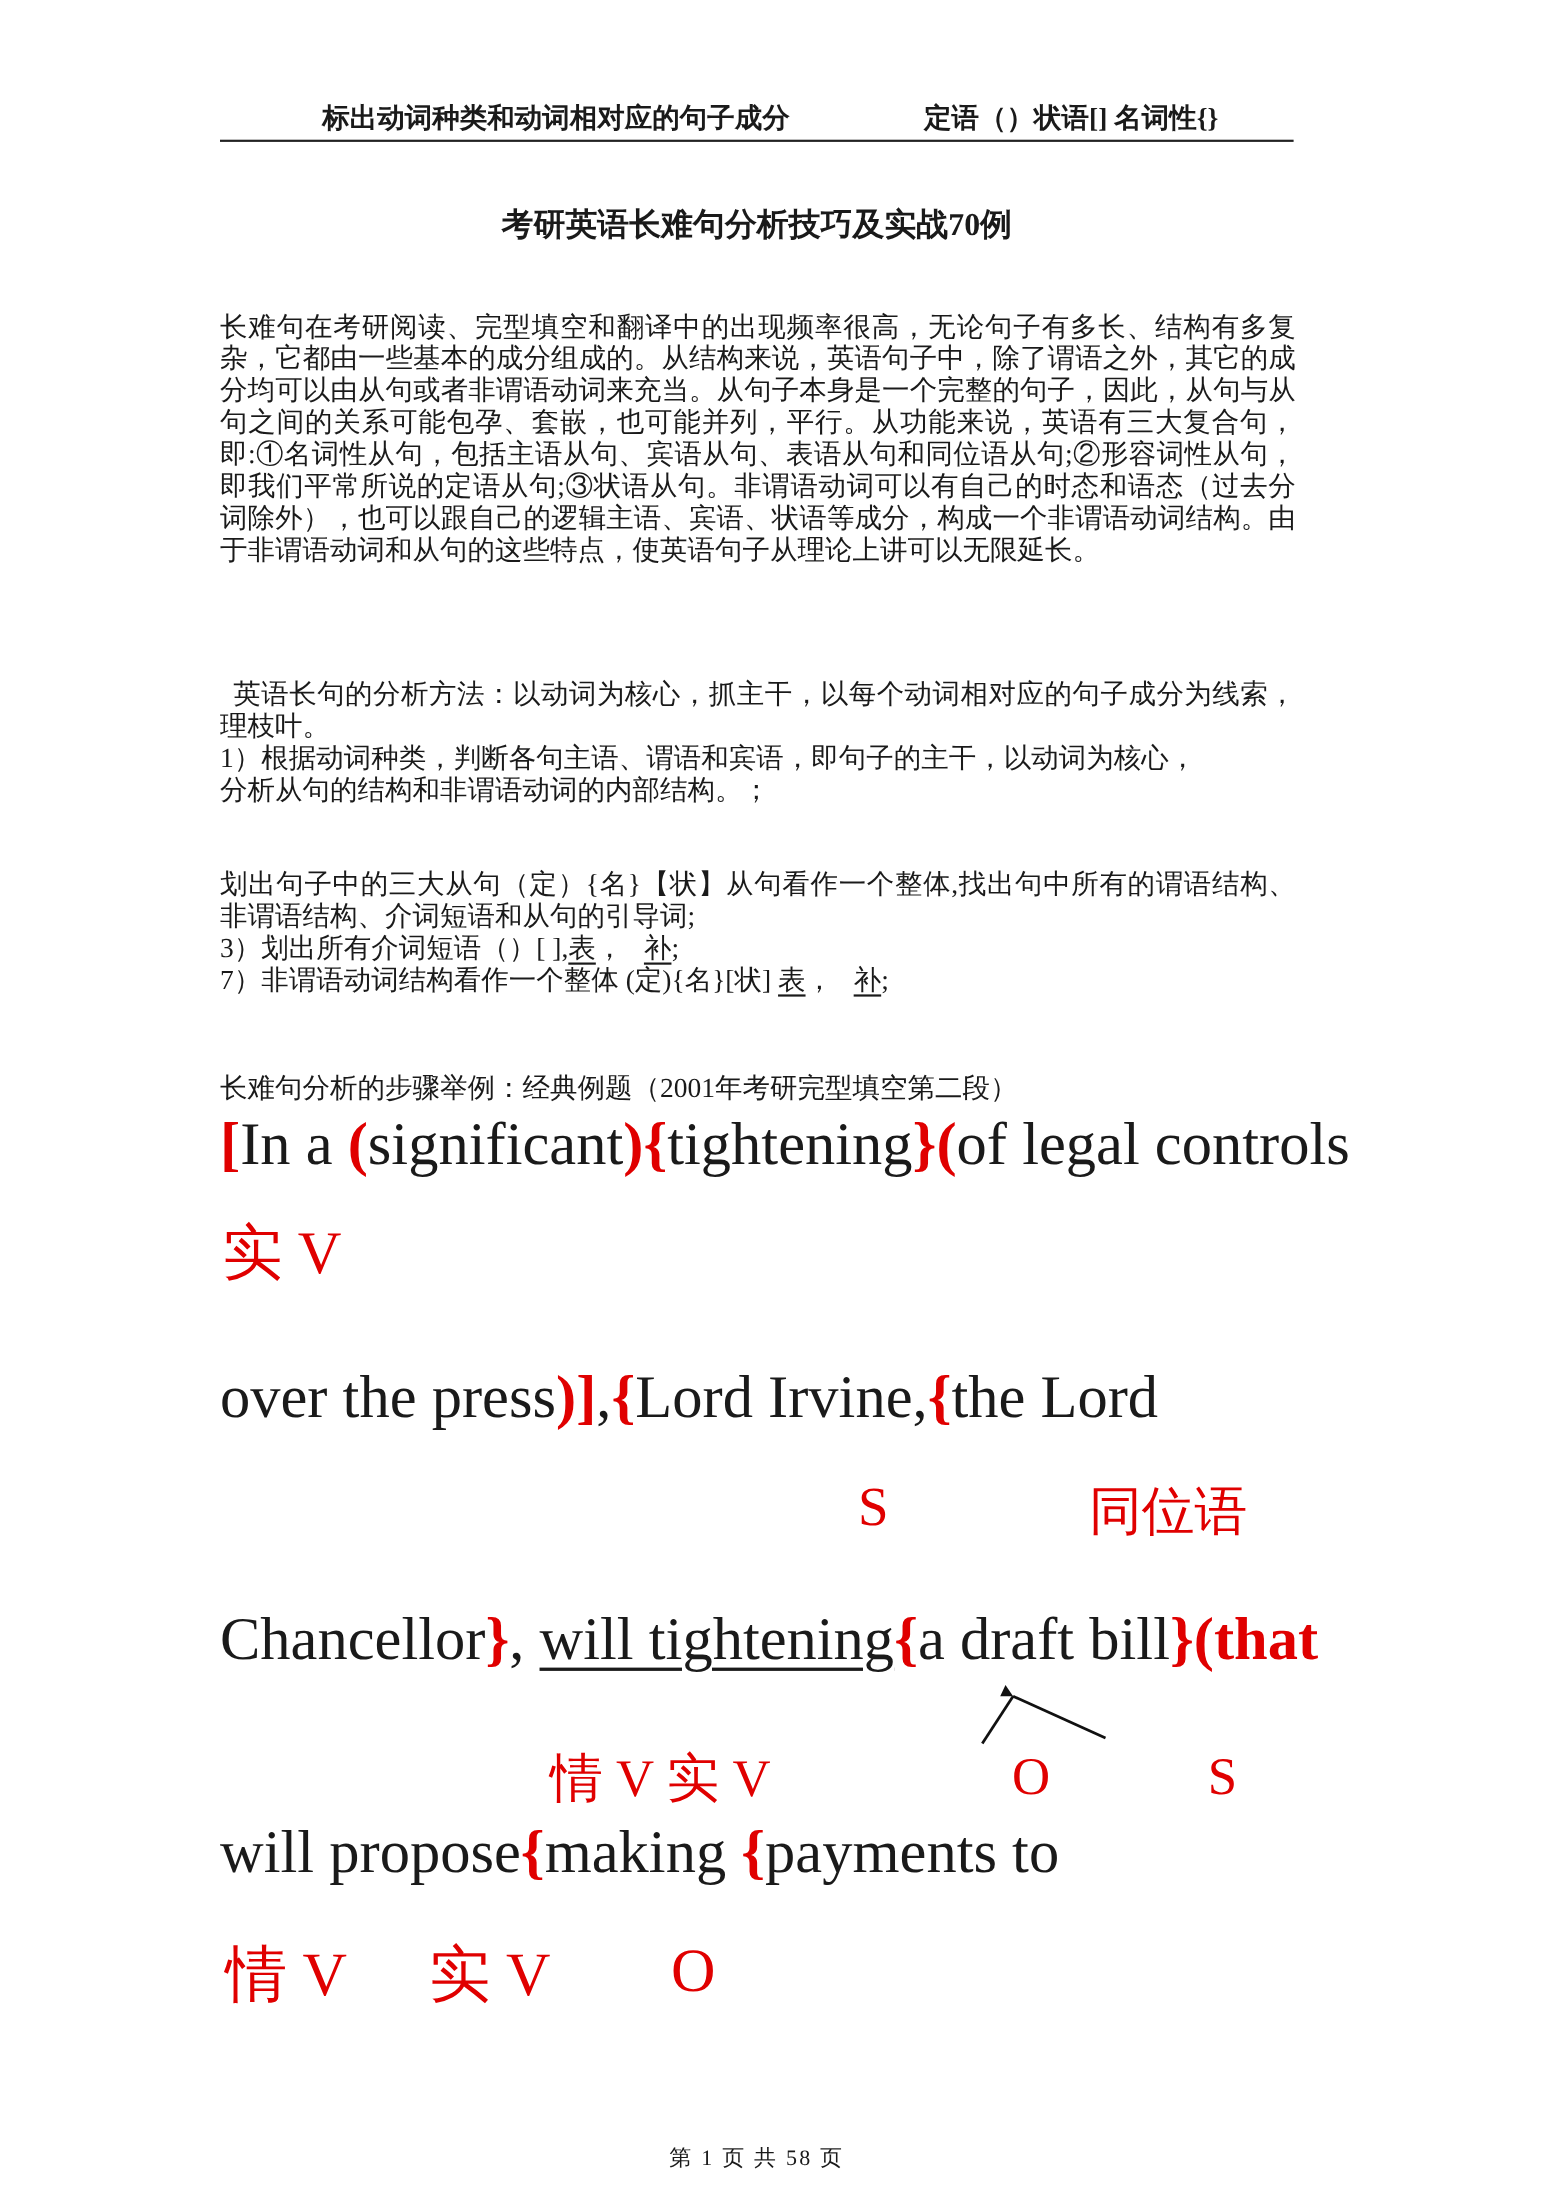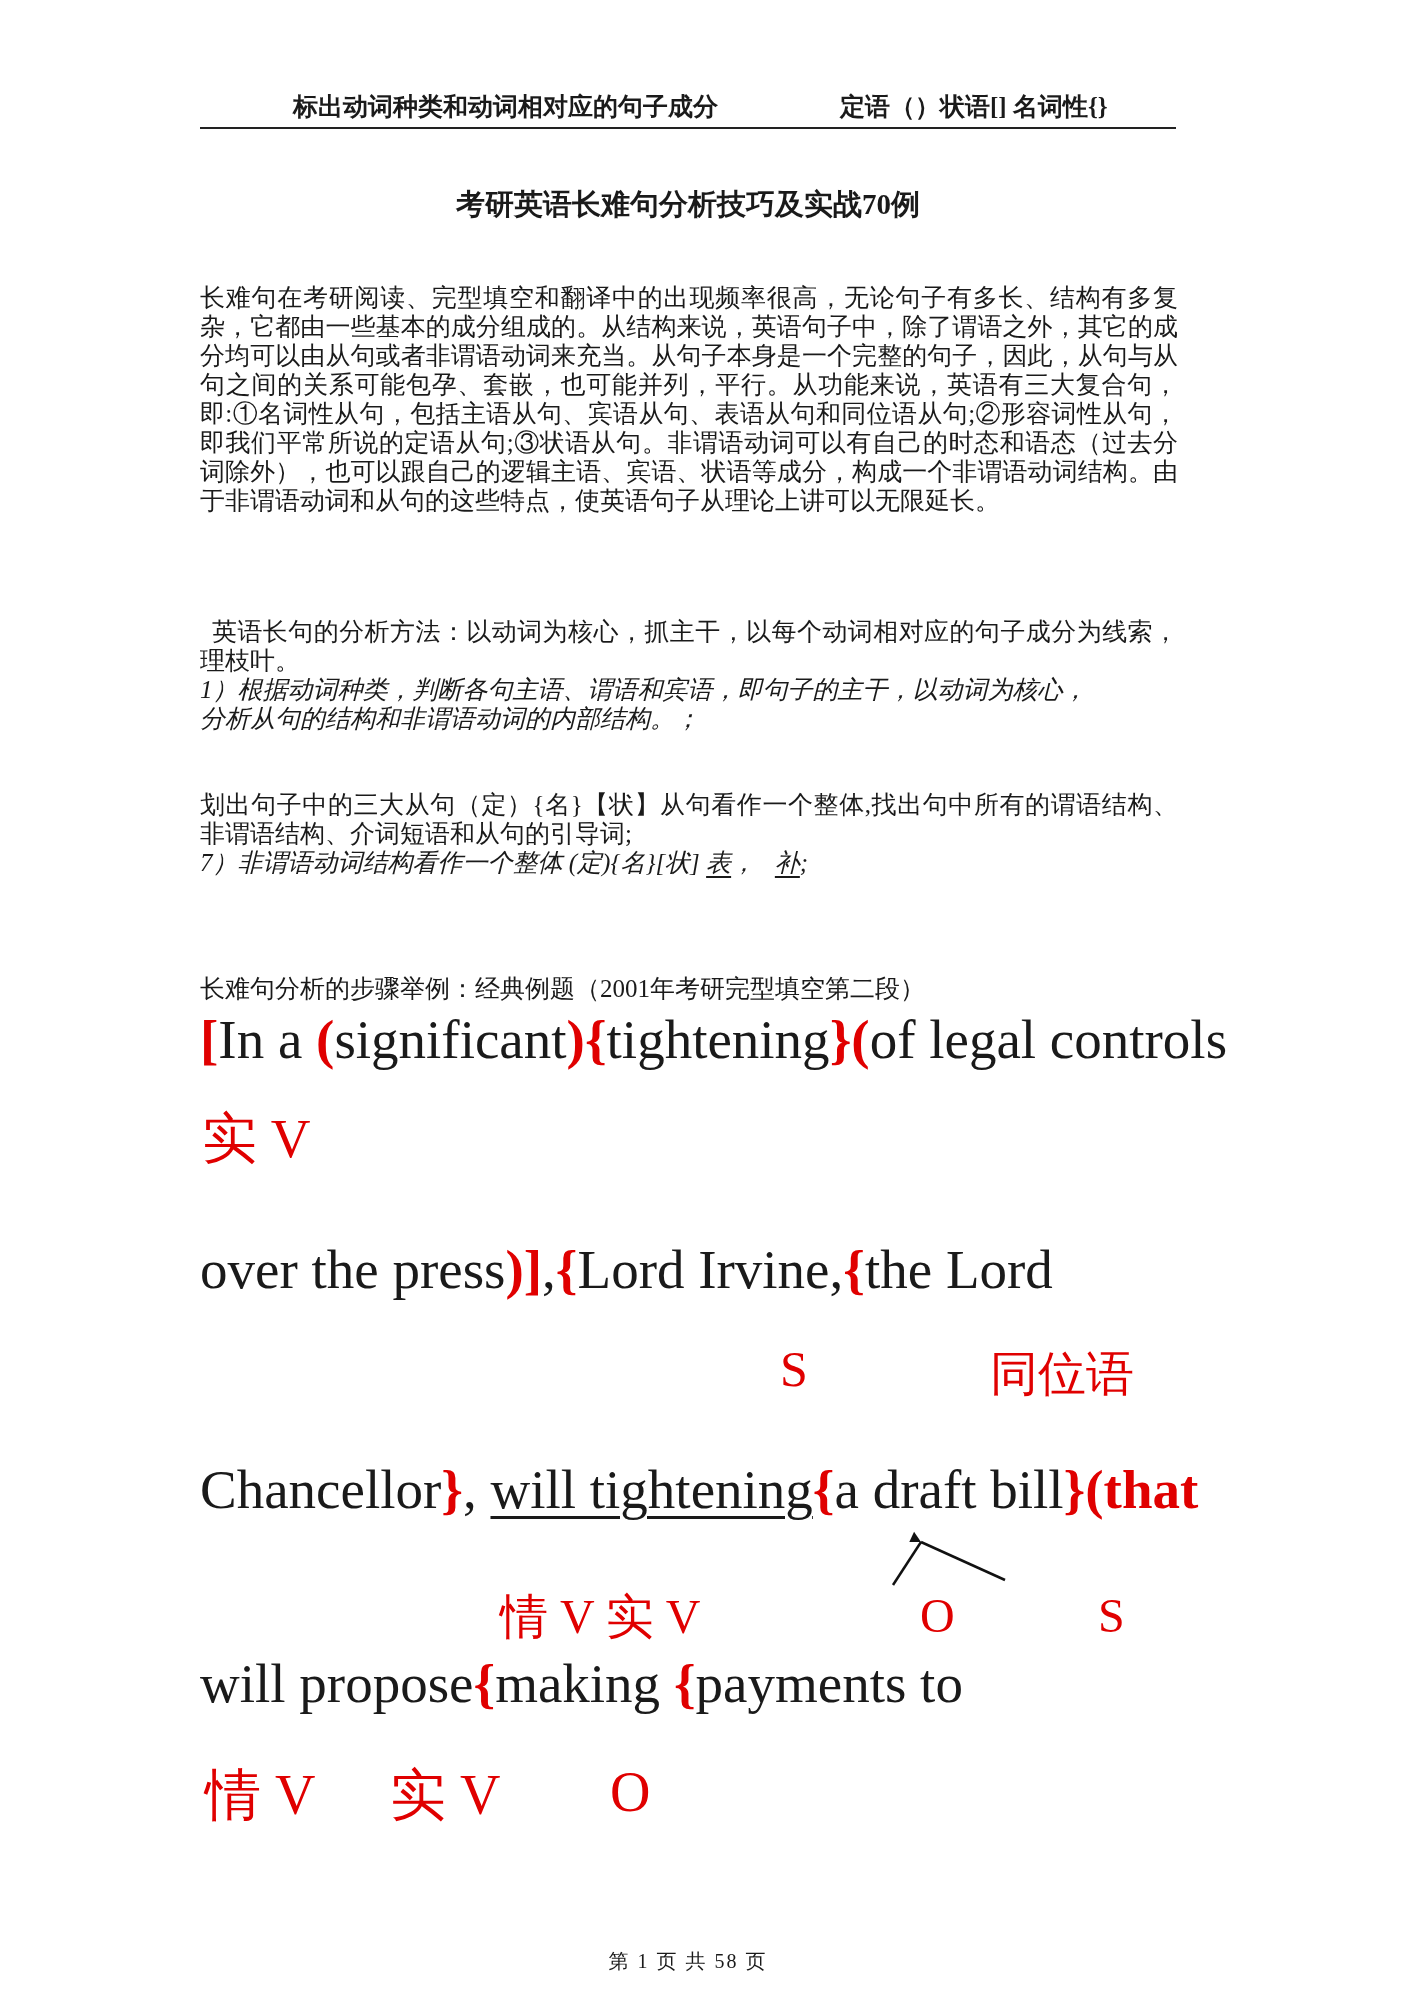--- a/index.html
+++ b/index.html
@@ -17,21 +17,21 @@
   .hdr-right{position:absolute;left:840px;top:90px;font-size:25px;font-weight:bold;white-space:pre;}
   .hdr-rule{position:absolute;left:200px;top:127px;width:976px;height:0;border-top:2px solid #222;}
   
   .doc-title{position:absolute;left:200px;top:185px;width:976px;text-align:center;font-size:29px;font-weight:bold;}
   
   .para{position:absolute;left:200px;width:978px;font-size:25px;line-height:29px;text-align:justify;}
   .para-intro{top:283px;}
   .para-method{top:617px;}
   .para-method .indent{text-indent:12px;}
   .para-rules{top:790px;}
-  .pre-line{white-space:pre;display:block;text-align:left;font-style:italic;}
+  .pre-line{white-space:pre;display:block;text-align:left;}
   .u{text-decoration:underline;text-underline-offset:5px;}
   .example-intro{position:absolute;left:200px;top:972px;font-size:25px;}
   
   .big{position:absolute;left:200px;font-size:55px;white-space:pre;color:#1a1a1a;}
   .big .br{color:#e00000;font-weight:bold;}
   .big .uv{text-decoration:underline;text-underline-offset:8px;text-decoration-thickness:3px;}
   .red{color:#e00000;}
   .anno{position:absolute;color:#e00000;white-space:pre;}
   .anno1{left:202px;top:1102px;font-size:55px;}
   .anno2-s{left:780px;top:1340px;font-size:50px;}
@@ -63,20 +63,21 @@
   <div class="para para-intro">长难句在考研阅读、完型填空和翻译中的出现频率很高，无论句子有多长、结构有多复杂，它都由一些基本的成分组成的。从结构来说，英语句子中，除了谓语之外，其它的成分均可以由从句或者非谓语动词来充当。从句子本身是一个完整的句子，因此，从句与从句之间的关系可能包孕、套嵌，也可能并列，平行。从功能来说，英语有三大复合句，即:①名词性从句，包括主语从句、宾语从句、表语从句和同位语从句;②形容词性从句，即我们平常所说的定语从句;③状语从句。非谓语动词可以有自己的时态和语态（过去分词除外），也可以跟自己的逻辑主语、宾语、状语等成分，构成一个非谓语动词结构。由于非谓语动词和从句的这些特点，使英语句子从理论上讲可以无限延长。</div>
 
   <div class="para para-method">
     <span class="indent" style="display:block;">英语长句的分析方法：以动词为核心，抓主干，以每个动词相对应的句子成分为线索，理枝叶。</span>
     <span class="pre-line">1）根据动词种类，判断各句主语、谓语和宾语，即句子的主干，以动词为核心，</span>
     <span class="pre-line">分析从句的结构和非谓语动词的内部结构。；</span>
   </div>
 
   <div class="para para-rules">
     <span>划出句子中的三大从句（定）{名}【状】从句看作一个整体,找出句中所有的谓语结构、非谓语结构、介词短语和从句的引导词;</span>
+    <span class="pre-line"><span>3）划出所有介词短语（）[ ],</span><span class="u">表</span><span>，   </span><span class="u">补</span><span>;</span></span>
     <span class="pre-line"><span>7）非谓语动词结构看作一个整体 (定){名}[状] </span><span class="u">表</span><span>，   </span><span class="u">补</span><span>;</span></span>
   </div>
 
   <div class="example-intro">长难句分析的步骤举例：经典例题（2001年考研完型填空第二段）</div>
 
   <div class="big line-a"><span class="br">[</span><span>In a </span><span class="br">(</span><span>significant</span><span class="br">)</span><span class="br">{</span><span>tightening</span><span class="br">}</span><span class="br">(</span><span>of legal controls</span></div>
 
   <div class="anno anno1">实 V</div>
 
   <div class="big line-c"><span>over the press</span><span class="br">)]</span><span>,</span><span class="br">{</span><span>Lord Irvine,</span><span class="br">{</span><span>the Lord</span></div>

